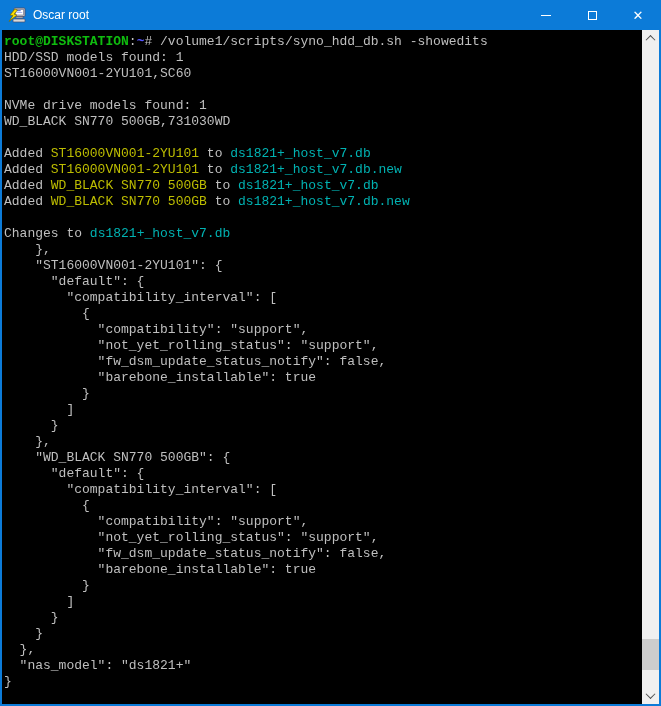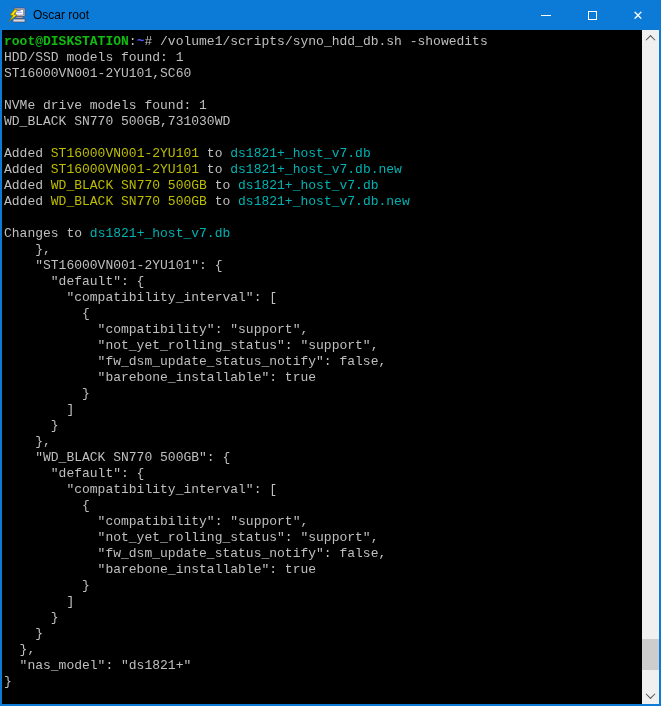--- a/index.html
+++ b/index.html
@@ -4,21 +4,21 @@
 <style>
   * { margin:0; padding:0; box-sizing:border-box; }
   html,body { width:661px; height:706px; overflow:hidden; background:#000; }
   body { font-family:"Liberation Sans", sans-serif; }
 
   .window { width:661px; height:706px; background:#0c7bd8; display:flex; flex-direction:column; }
 
   
   .titlebar { height:30px; display:flex; align-items:center; padding-left:8px; flex:0 0 auto; }
   .app-icon { width:18px; height:18px; margin-right:7px; flex:0 0 auto; }
-  .title { color:#000000; font-size:12px; white-space:nowrap; }
+  .title { color:#ffffff; font-size:12px; white-space:nowrap; }
   .controls { margin-left:auto; display:flex; height:30px; }
   .ctl-btn { width:46px; height:30px; display:flex; align-items:center; justify-content:center; }
   .glyph-min { width:10px; height:1px; background:#fff; }
   .glyph-max { width:9px; height:9px; border:1px solid #fff; }
   .glyph-close { color:#fff; font-size:13px; line-height:13px; font-family:"DejaVu Sans", sans-serif; }
 
   
   .body { flex:1 1 auto; margin:0 2px 2px 2px; background:#000; display:flex; overflow:hidden; }
   .terminal { flex:1 1 auto; padding:4px 0 0 2px; font-family:"Liberation Mono","DejaVu Sans Mono",monospace;
               font-size:13px; line-height:16px; white-space:pre; overflow:hidden; }

